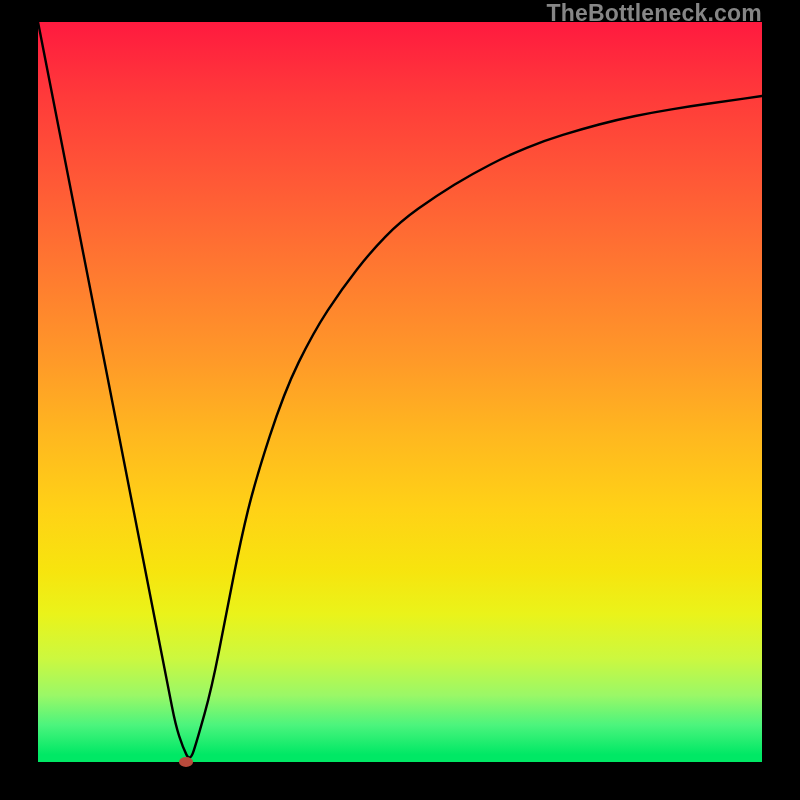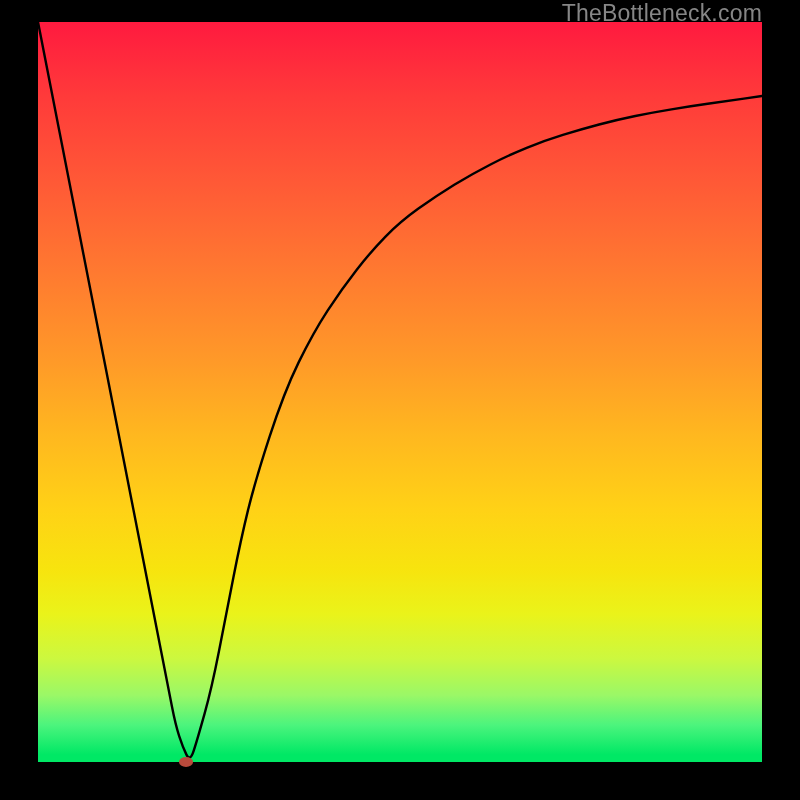--- a/index.html
+++ b/index.html
@@ -40,21 +40,21 @@
       #00e865 99%,
       #00e865 100%
     );
   }
   .watermark {
     position: absolute;
     top: 0px;
     right: 38px;
     color: #868686;
     font-size: 23px;
-    font-weight: 400;
+    font-weight: 700;
     letter-spacing: 0.2px;
     z-index: 5;
   }
   svg.curve {
     position: absolute;
     left: 0;
     top: 0;
     width: 724px;
     height: 740px;
     z-index: 2;

